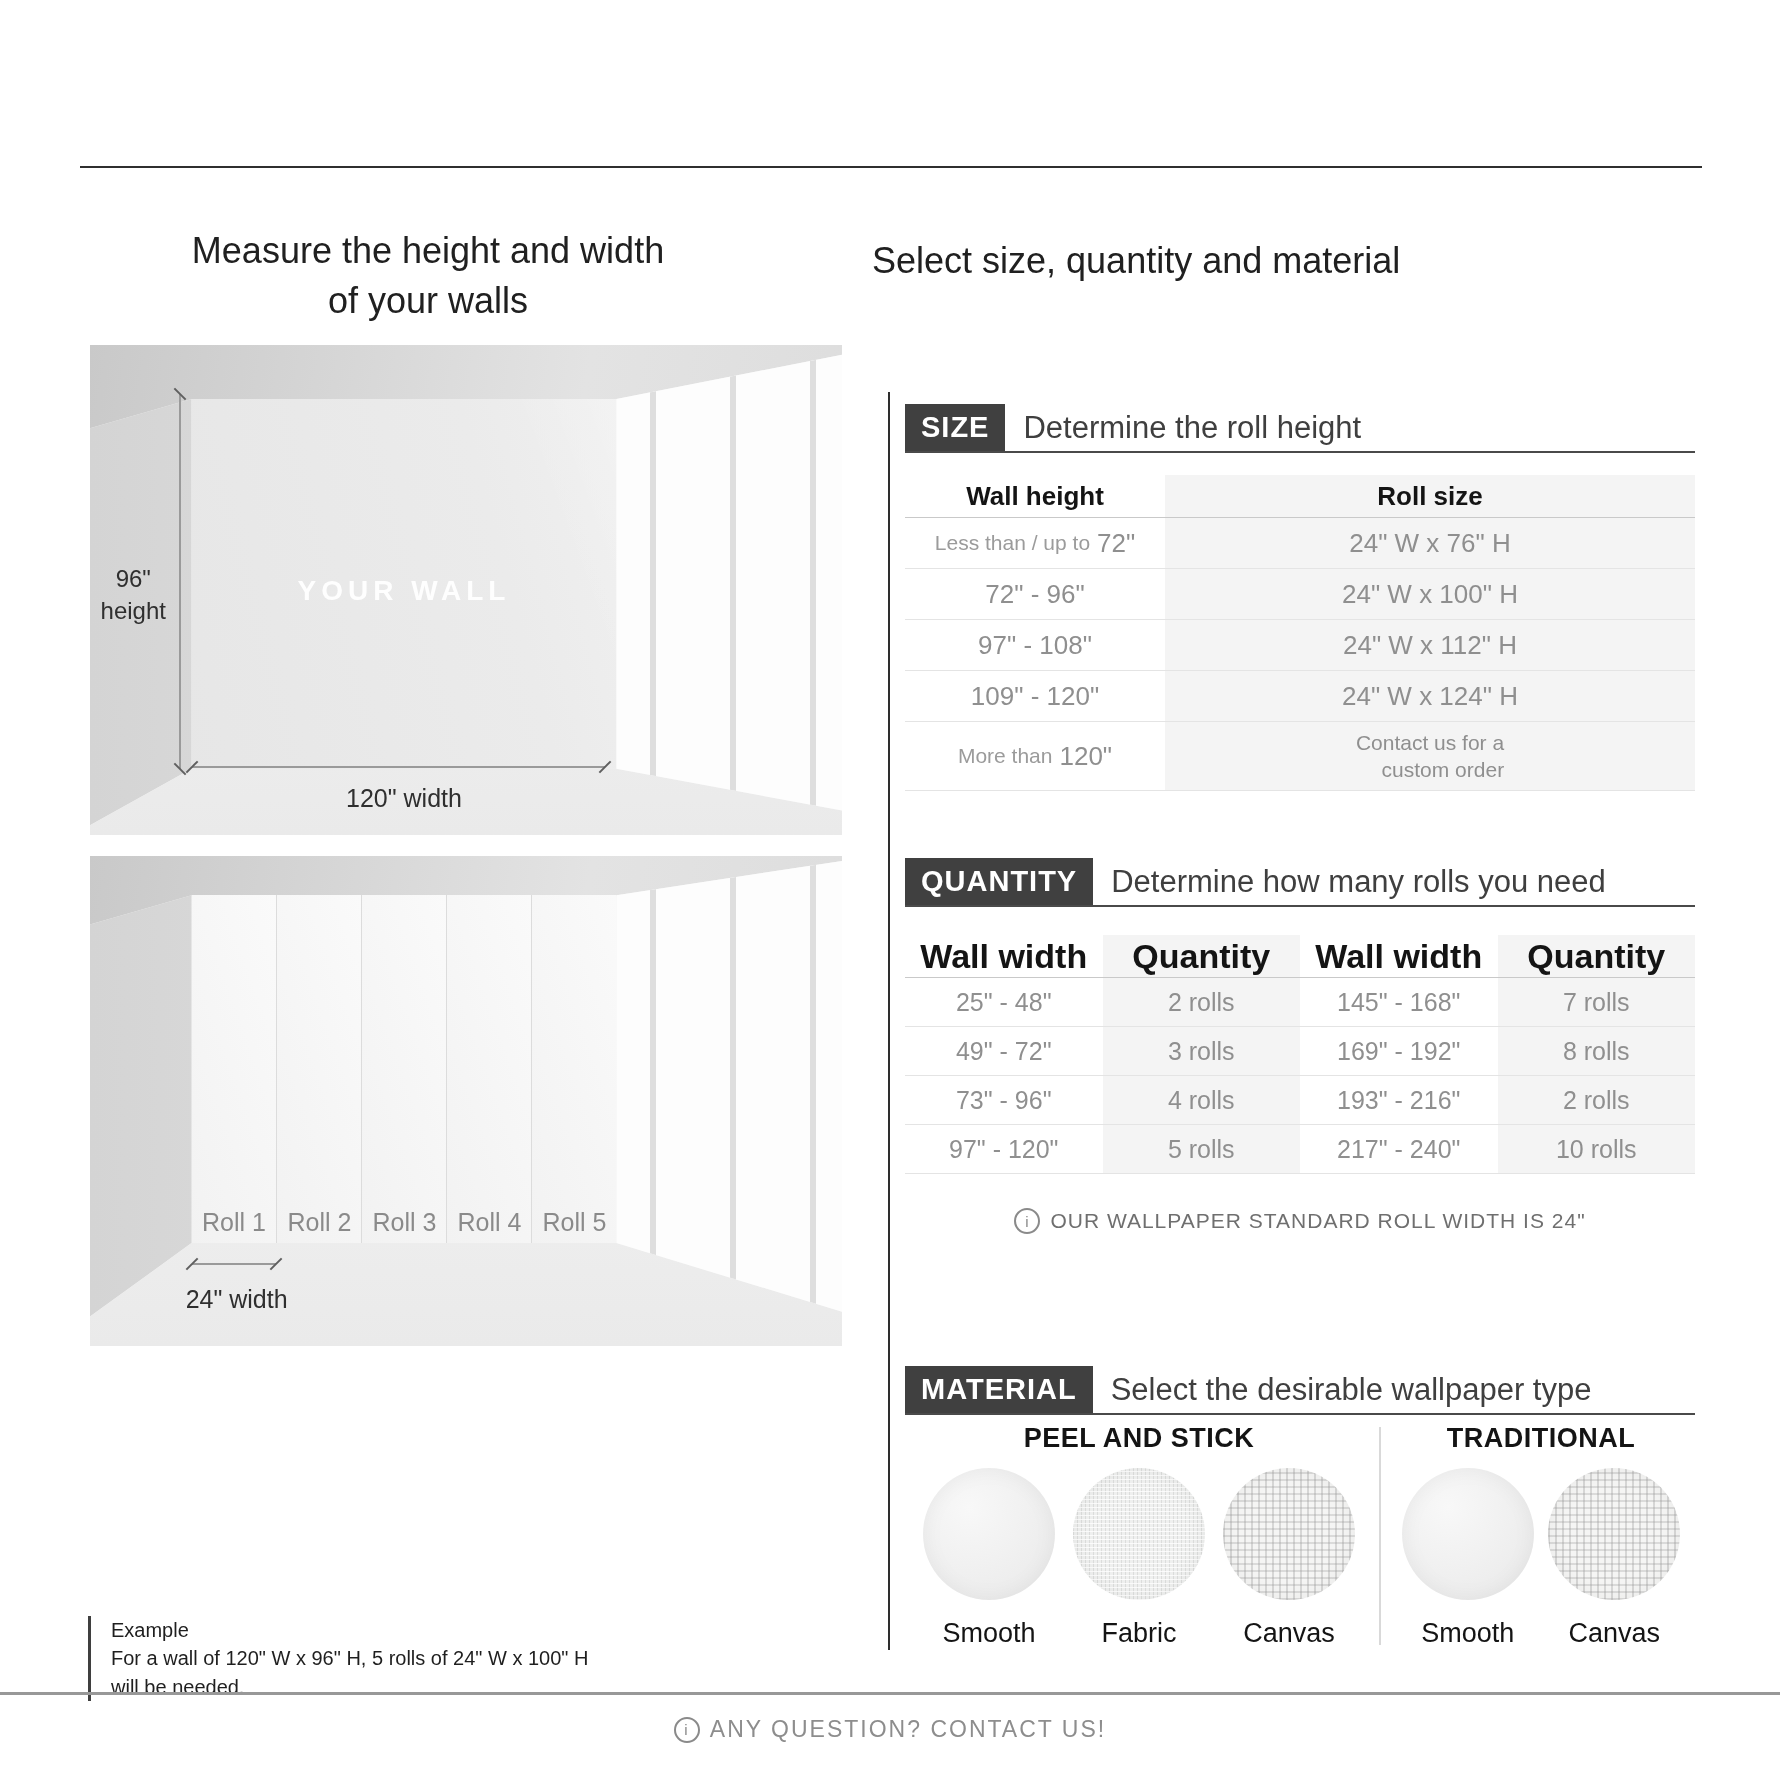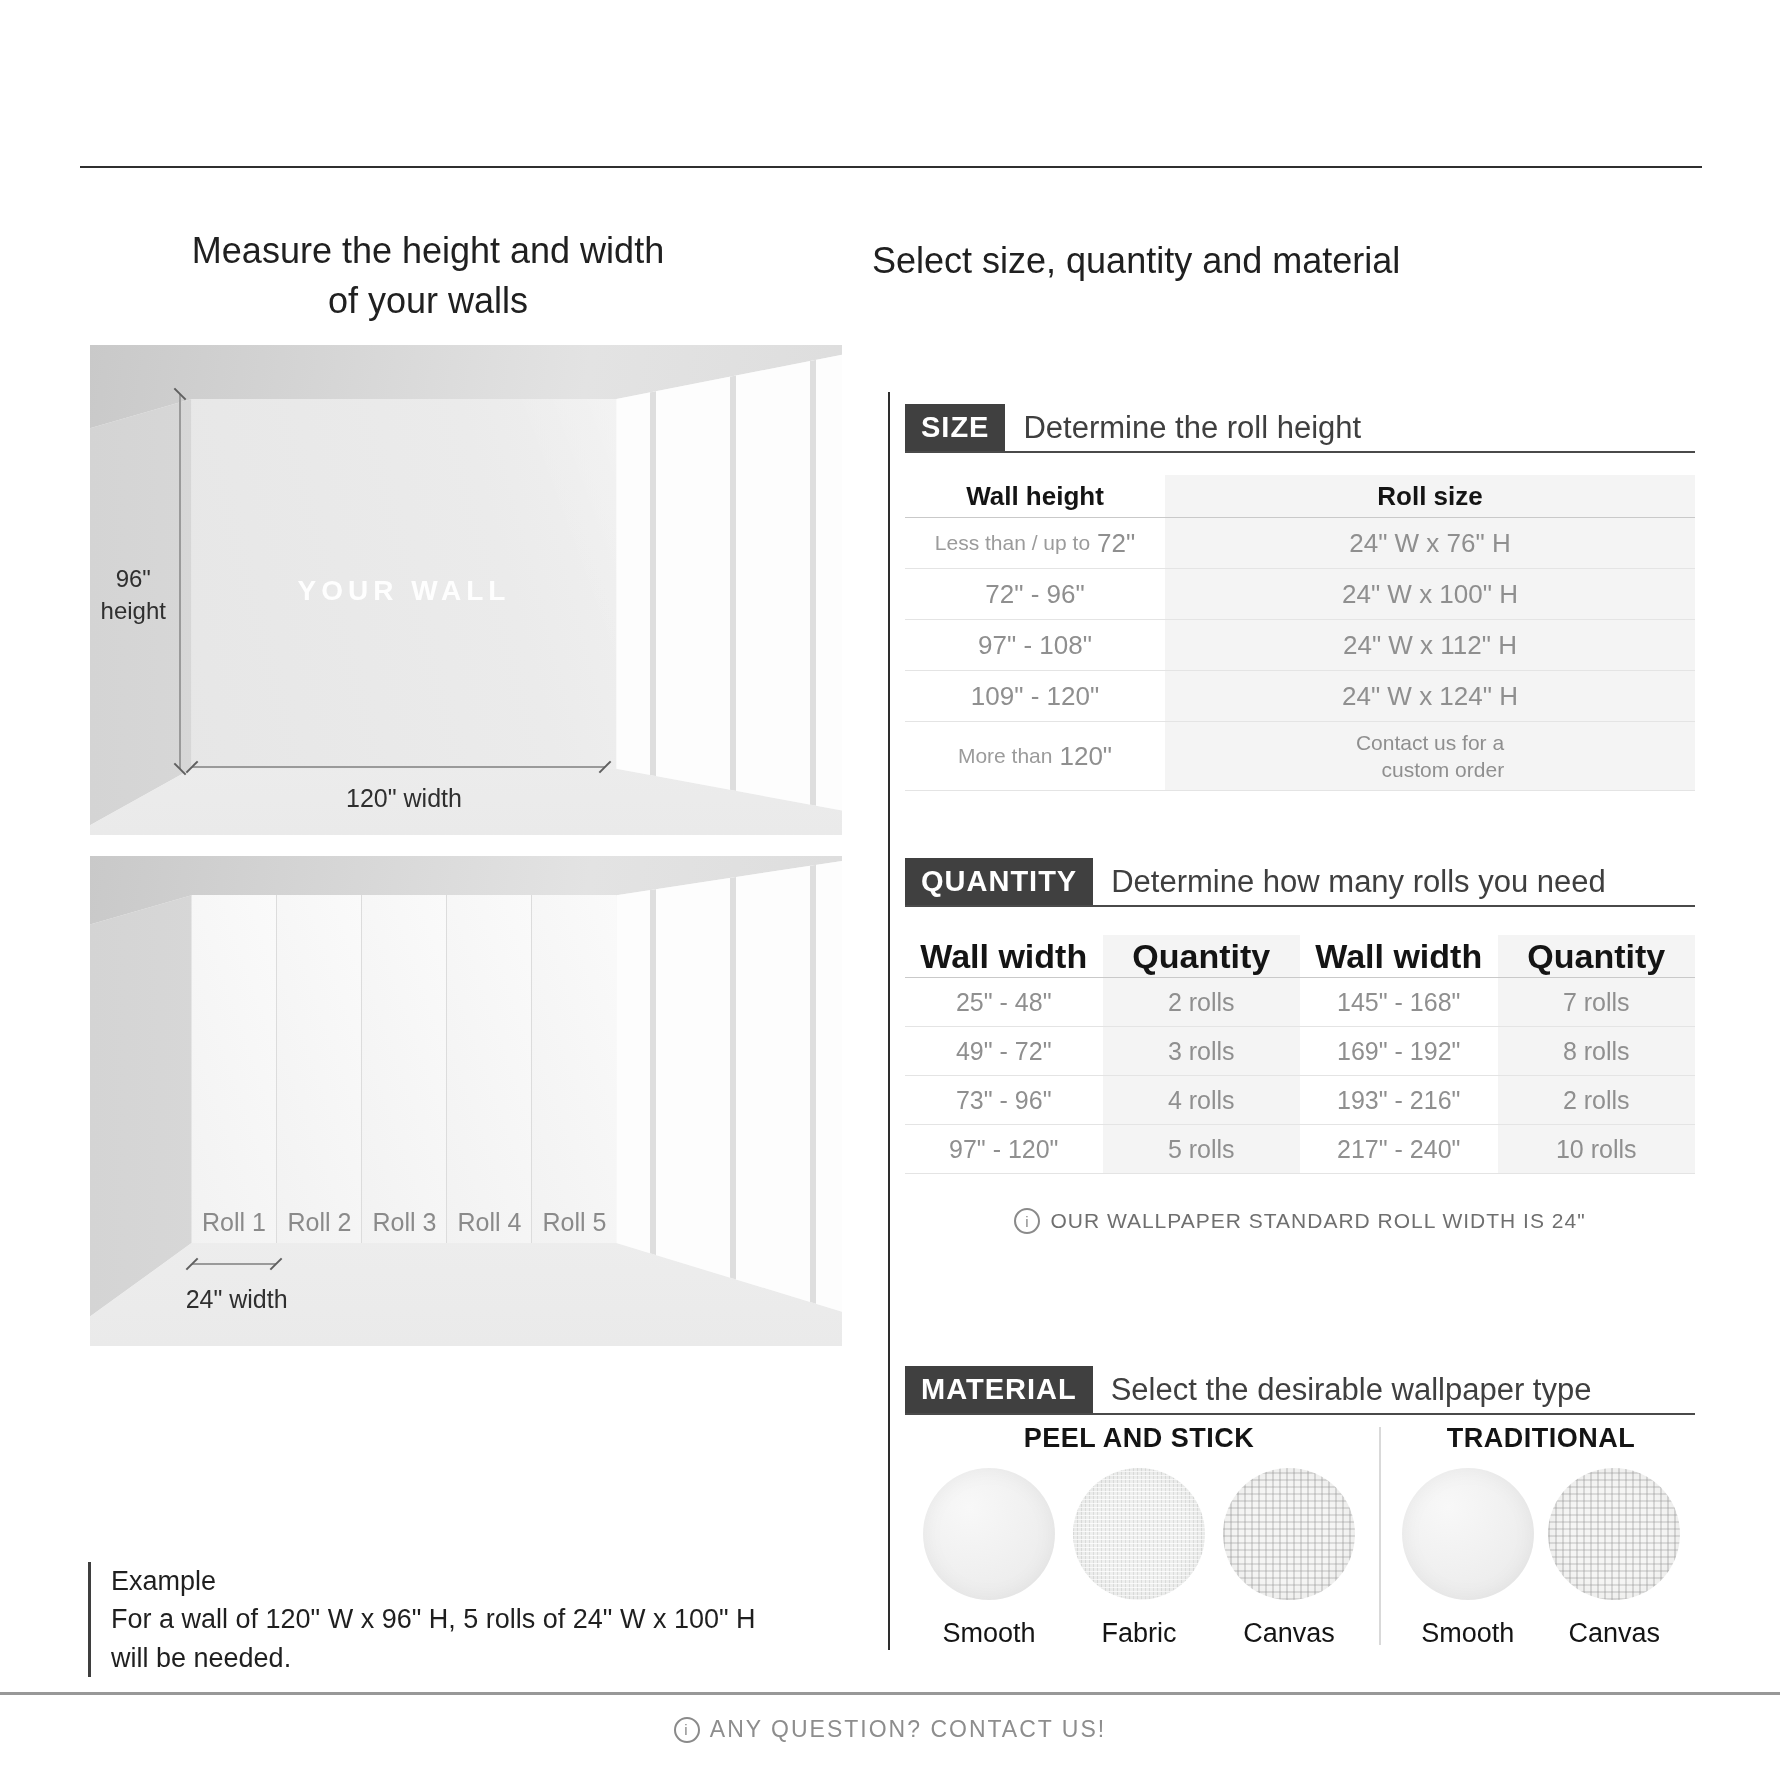--- a/index.html
+++ b/index.html
@@ -66,22 +66,22 @@
   .measure-h .t1 { left:-1px; } .measure-h .t2 { right:-1px; }
 
   .room .lab { position:absolute; color:#2f2f2f; }
   .height-lab { left:0; top:44.5%; width:11.5%; text-align:center; font-size:24px; line-height:1.35; white-space:pre-line; }
   .wall-lab { position:absolute; left:13.5%; top:47%; width:56.5%; text-align:center;
               font-size:28px; font-weight:700; letter-spacing:5px; color:rgba(255,255,255,.95); }
   .width-lab { left:13.5%; top:89.5%; width:56.5%; text-align:center; font-size:25px; }
   .roll-width-lab { left:11%; top:87.5%; width:17%; text-align:center; font-size:25px; }
 
   
-  .example { position:absolute; left:88px; top:1562px; width:700px;
-             border-left:3px solid #3f3f3f; padding-left:20px; font-size:27px; line-height:1.42; color:#1f1f1f; }
+  .example { position:absolute; left:88px; top:1616px; width:700px;
+             border-left:3px solid #3f3f3f; padding-left:20px; font-size:20px; line-height:1.42; color:#1f1f1f; }
   .ex-body { white-space:pre-line; }
 
   
   .v-divider { position:absolute; left:888px; top:392px; height:1258px; border-left:2px solid #2e2e2e; }
   .sec { position:absolute; left:905px; width:790px; }
   .size-sec { top:404px; }
   .qty-sec  { top:858px; }
   .mat-sec  { top:1366px; }
 
   .sec-head { display:flex; align-items:center; gap:18px; border-bottom:2px solid #4a4a4a; }

